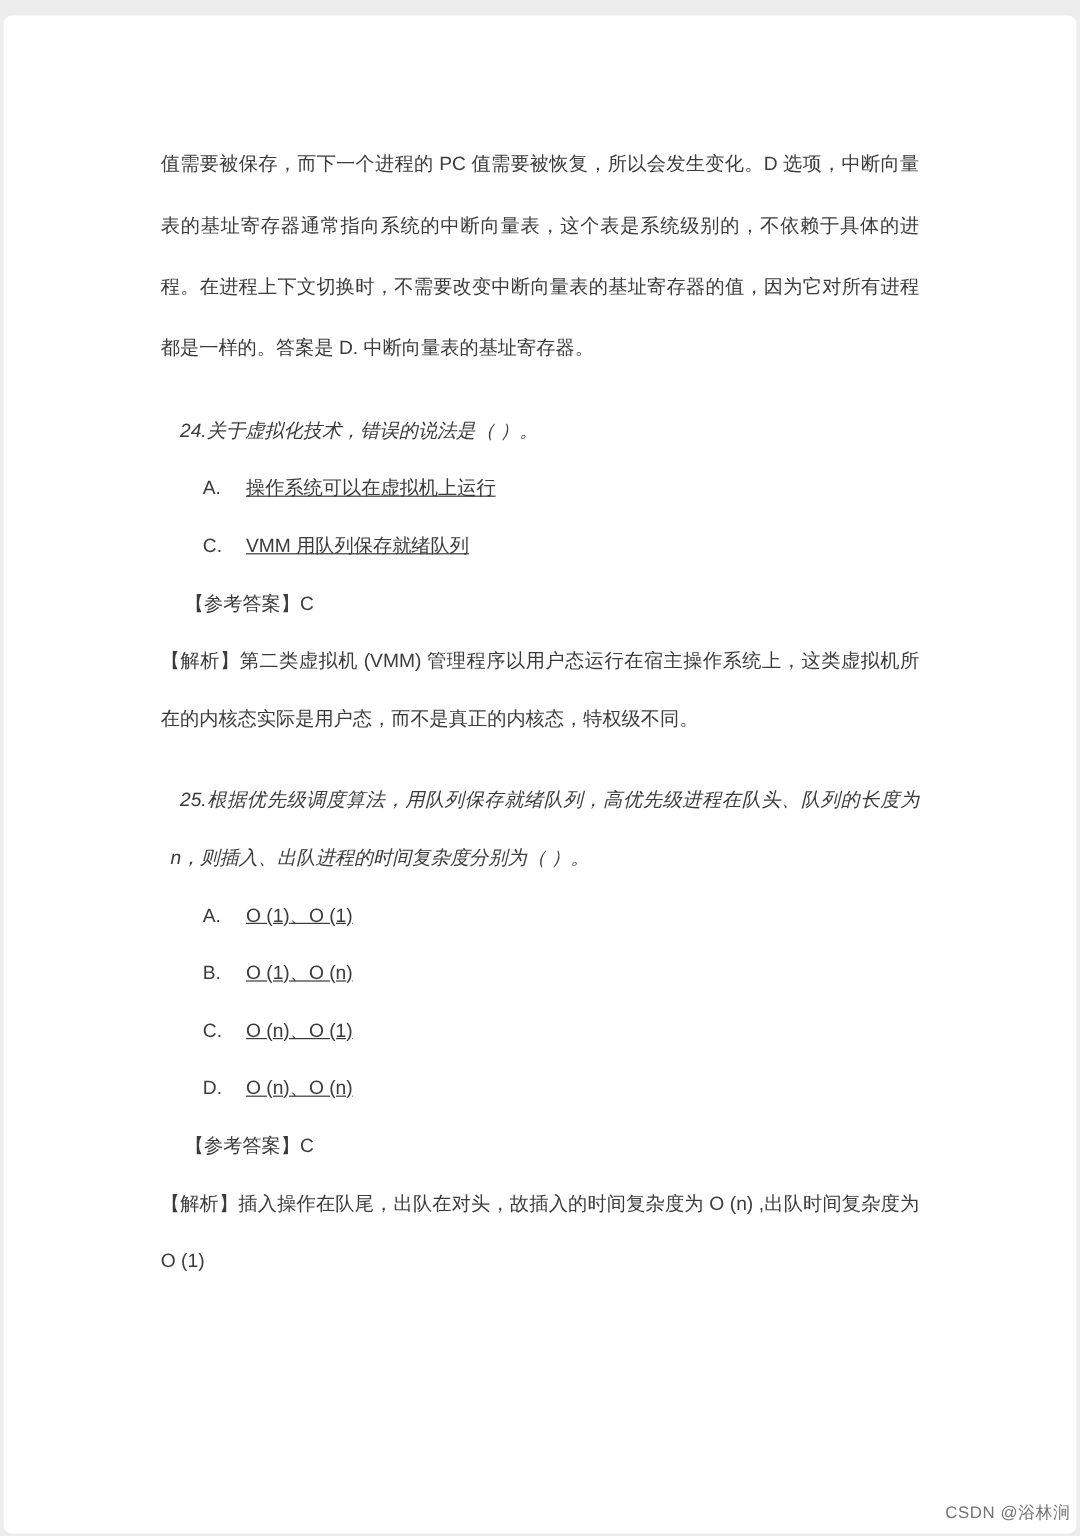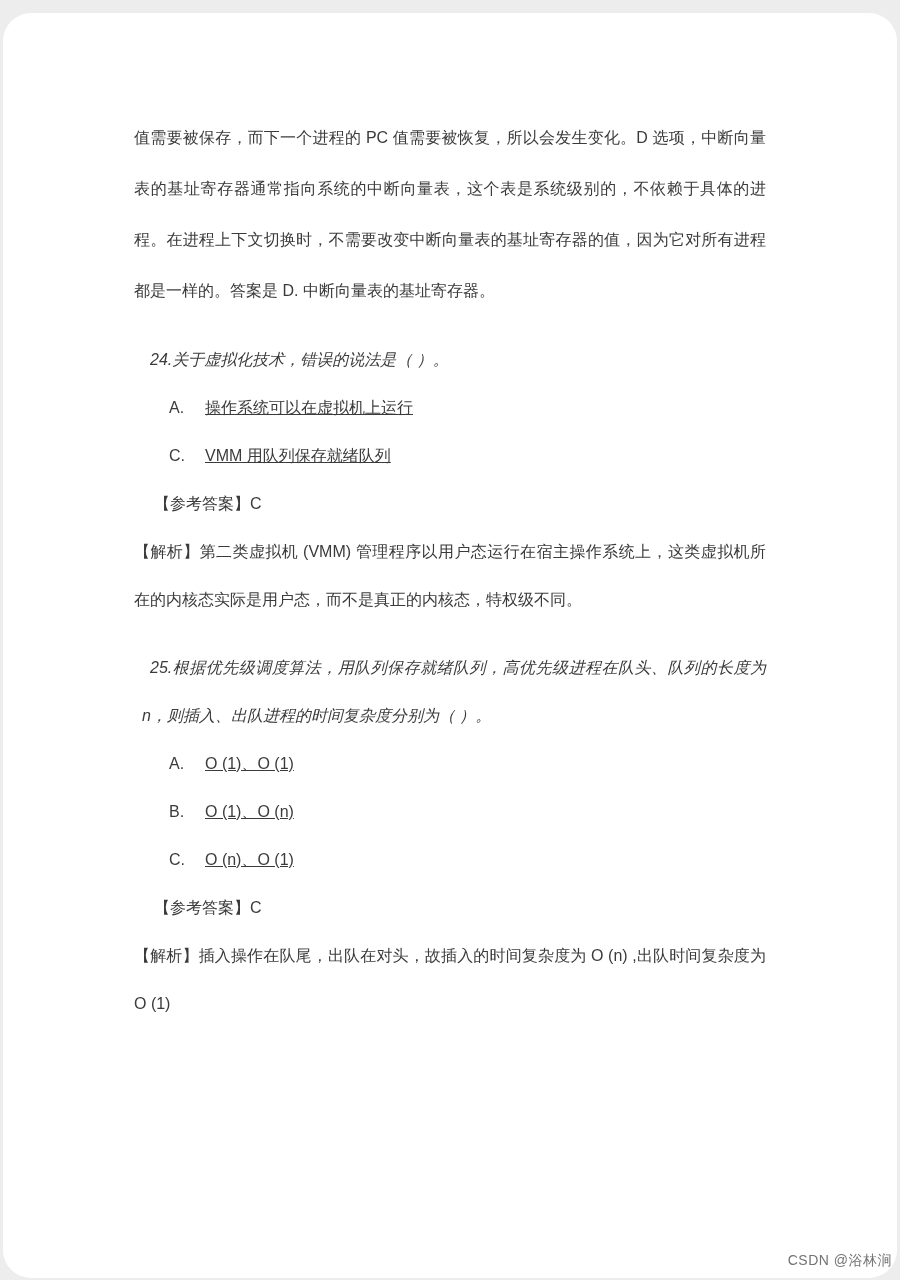--- a/index.html
+++ b/index.html
@@ -12,21 +12,21 @@
     overflow: hidden;
     position: relative;
   }
   .page-card {
     position: absolute;
     left: 3px;
     right: 3px;
     top: 13px;
     bottom: 2px;
     background: #ffffff;
-    border-radius: 28px;
+    border-radius: 7px;
   }
   .doc {
     position: absolute;
     left: 131px;
     top: 99px;
     width: 632px;
     color: #3b3b3b;
     font-size: 16px;
   }
   .para {
@@ -106,20 +106,23 @@
 
       <div class="option">
         <span class="letter">A.</span><span>O (1)、O (1)</span>
       </div>
       <div class="option">
         <span class="letter">B.</span><span>O (1)、O (n)</span>
       </div>
       <div class="option">
         <span class="letter">C.</span><span>O (n)、O (1)</span>
       </div>
+      <div class="option">
+        <span class="letter">D.</span><span>O (n)、O (n)</span>
+      </div>
 
       <div class="answer-line">
         <span>【参考答案】</span><span>C</span>
       </div>
 
       <p class="analysis">
         <span>【解析】</span><span>插入操作在队尾，出队在对头，故插入的时间复杂度为 O (n) ,出队时间复杂度为 O (1)</span>
       </p>
     </div>
 

